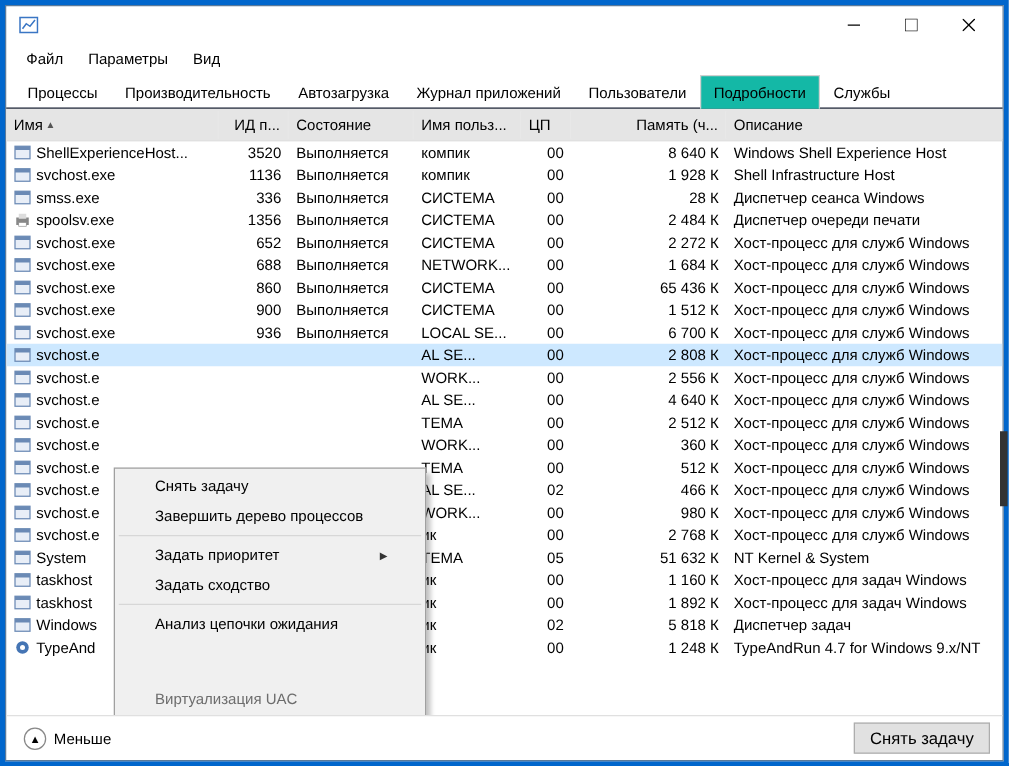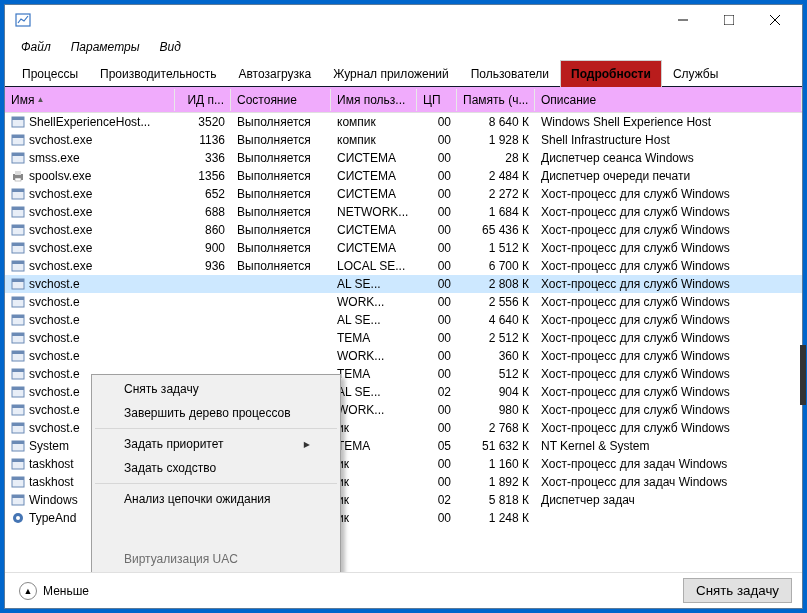--- a/index.html
+++ b/index.html
@@ -3,40 +3,40 @@
 <meta charset="utf-8">
 <style>
 * { margin: 0; padding: 0; box-sizing: border-box; }
 body { font-family: "Segoe UI", Tahoma, sans-serif; font-size: 12px; background: #0066cc; padding: 4px; }
 .window { background: #fff; width: 799px; height: 605px; border: 1px solid #5a7a9a; display: flex; flex-direction: column; position: relative; }
 .titlebar { height: 30px; display: flex; align-items: center; padding: 0 4px; }
 .titlebar-icon { width: 16px; height: 16px; margin-left: 6px; }
 .titlebar-spacer { flex: 1; }
 .titlebar-btn { width: 46px; height: 30px; display: flex; align-items: center; justify-content: center; cursor: pointer; }
 .menubar { height: 24px; display: flex; align-items: center; padding: 0 8px; gap: 4px; }
-.menubar-item { padding: 3px 8px; cursor: pointer; font-style: italic; }
+.menubar-item { padding: 3px 8px; cursor: pointer; }
 .tabbar { display: flex; border-bottom: 1px solid #0f172a; padding: 0 6px; }
 .tab { padding: 6px 10px; cursor: pointer; border: 1px solid transparent; border-bottom: none; position: relative; top: 1px; }
-.tab.active { border-color: #d0d0d0; background: #b91c1c; font-weight: bold; }
+.tab.active { border-color: #d0d0d0; background: #14b8a6; }
 .content { flex: 1; overflow: hidden; position: relative; display: flex; flex-direction: column; }
 .table-wrap { flex: 1; overflow: hidden; position: relative; }
-.table-header { display: flex; background: #f0abfc; border-bottom: 1px solid #e0e0e0; height: 26px; align-items: center; }
+.table-header { display: flex; background: #e5e5e5; border-bottom: 1px solid #e0e0e0; height: 26px; align-items: center; }
 .th { padding: 4px 6px; border-right: 1px solid #e8e8e8; font-weight: normal; text-align: left; white-space: nowrap; overflow: hidden; text-overflow: ellipsis; display: flex; align-items: center; }
 .th .caret { font-size: 8px; margin-left: 2px; color: #555; }
 .table-body { overflow-y: auto; height: calc(100% - 26px); }
 .row { display: flex; height: 18px; align-items: center; }
 .row.selected { background: #cde8ff; }
 .td { padding: 1px 6px; white-space: nowrap; overflow: hidden; text-overflow: ellipsis; font-size: 12px; display: flex; align-items: center; }
 .td.num { justify-content: flex-end; }
 .col-name { width: 170px; }
 .col-pid { width: 56px; text-align: right; justify-content: flex-end; }
 .col-state { width: 100px; }
 .col-user { width: 86px; }
 .col-cpu { width: 40px; }
-.col-mem { width: 78px; }
+.col-mem { width: 78px; margin-left: 46px; }
 .col-desc { flex: 1; }
 .proc-icon { width: 14px; height: 14px; margin-right: 4px; flex-shrink: 0; display: inline-flex; }
 .footer { height: 36px; border-top: 1px solid #e0e0e0; display: flex; align-items: center; padding: 0 10px; }
 .fewer-btn { display: flex; align-items: center; gap: 6px; cursor: pointer; padding: 4px; }
 .circle { width: 18px; height: 18px; border: 1px solid #888; border-radius: 50%; display: flex; align-items: center; justify-content: center; font-size: 9px; }
 .footer-spacer { flex: 1; }
 .end-task-btn { padding: 4px 12px; border: 1px solid #adadad; background: #e1e1e1; cursor: pointer; }
 .context-menu { position: absolute; left: 86px; top: 287px; width: 250px; background: #f0f0f0; border: 1px solid #a0a0a0; box-shadow: 4px 4px 4px rgba(0,0,0,0.25); z-index: 100; padding: 2px; }
 .cm-item { padding: 5px 28px 5px 30px; cursor: pointer; display: flex; align-items: center; justify-content: space-between; }
 .cm-item.disabled { color: #6d6d6d; cursor: default; margin-top: 36px; }
@@ -369,21 +369,21 @@
                   <rect x="1" y="2" width="12" height="10" fill="#e8eef7" stroke="#6b8ab5"></rect>
                   <rect x="1" y="2" width="12" height="3" fill="#6b8ab5"></rect>
                 </svg>
               </span>
               <span>svchost.e</span>
             </div>
             <div class="td col-pid num"></div>
             <div class="td col-state"></div>
             <div class="td col-user">AL SE...</div>
             <div class="td col-cpu num">02</div>
-            <div class="td col-mem num">904 К</div>
+            <div class="td col-mem num">466 К</div>
             <div class="td col-desc">Хост-процесс для служб Windows</div>
           </div>
           <div class="row">
             <div class="td col-name">
               <span class="proc-icon">
                 <svg viewBox="0 0 14 14">
                   <rect x="1" y="2" width="12" height="10" fill="#e8eef7" stroke="#6b8ab5"></rect>
                   <rect x="1" y="2" width="12" height="3" fill="#6b8ab5"></rect>
                 </svg>
               </span>
@@ -489,20 +489,21 @@
                   <circle cx="7" cy="7" r="2" fill="#fff"></circle>
                 </svg>
               </span>
               <span>TypeAnd</span>
             </div>
             <div class="td col-pid num"></div>
             <div class="td col-state"></div>
             <div class="td col-user">ик</div>
             <div class="td col-cpu num">00</div>
             <div class="td col-mem num">1 248 К</div>
+            <div class="td col-desc">TypeAndRun 4.7 for Windows 9.x/NT</div>
           </div>
         </div>
     </div>
 
     <div class="context-menu">
       <div class="cm-item">Снять задачу</div>
       <div class="cm-item">Завершить дерево процессов</div>
       <div class="cm-sep"></div>
       <div class="cm-item cm-sub">
           <span>Задать приоритет</span>

